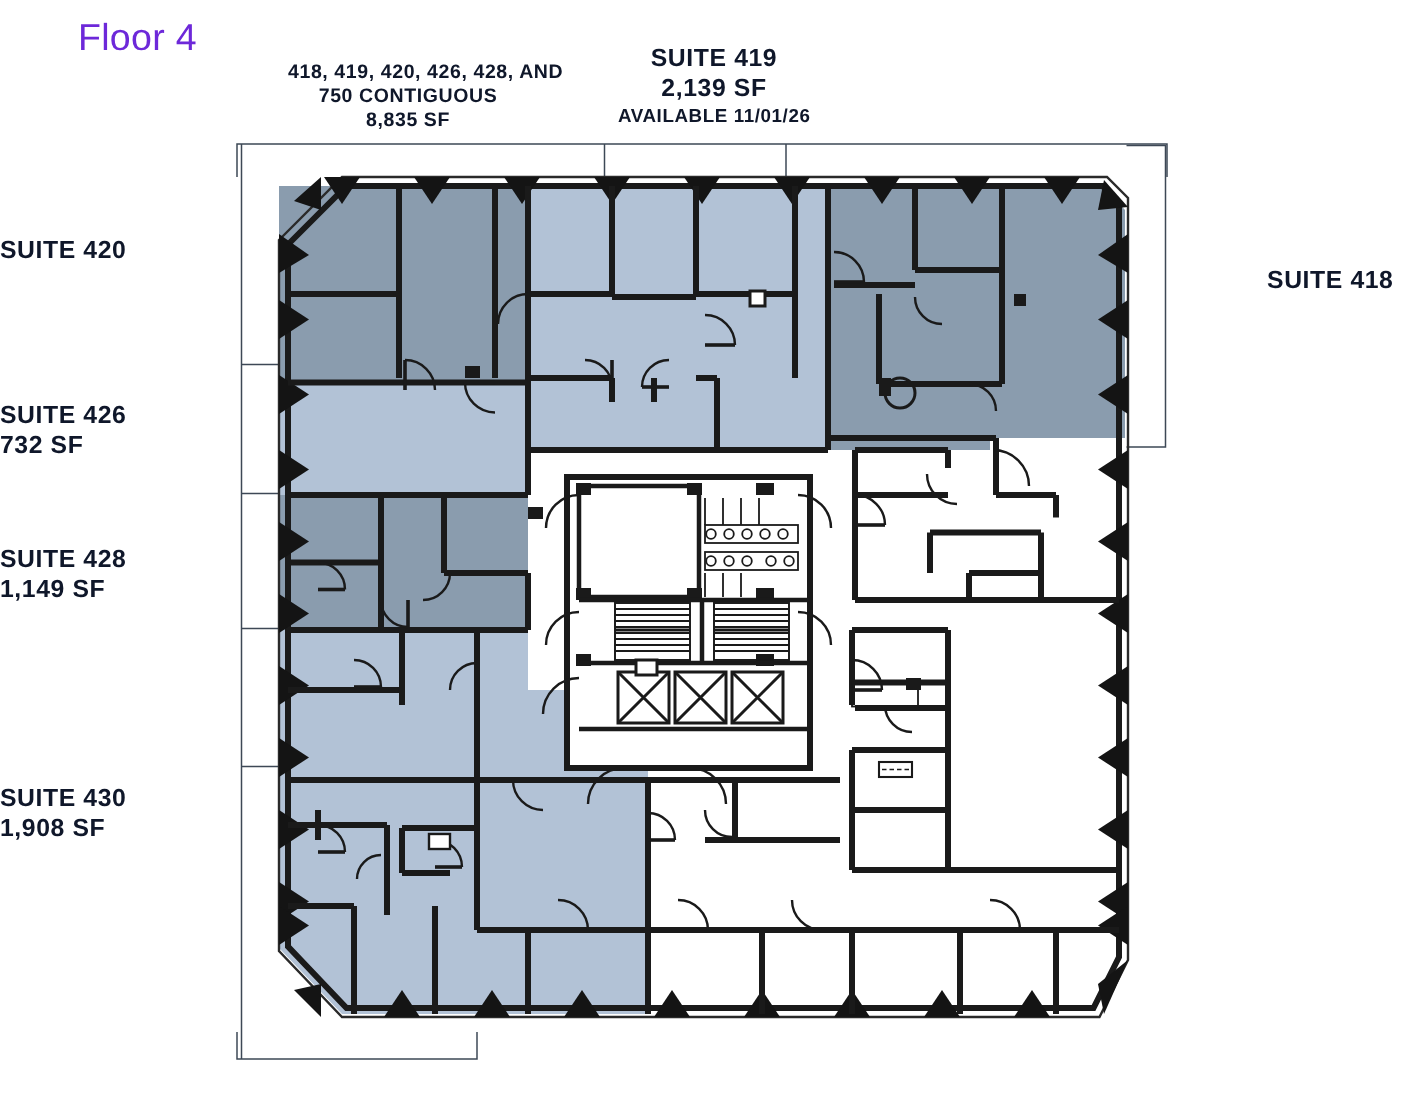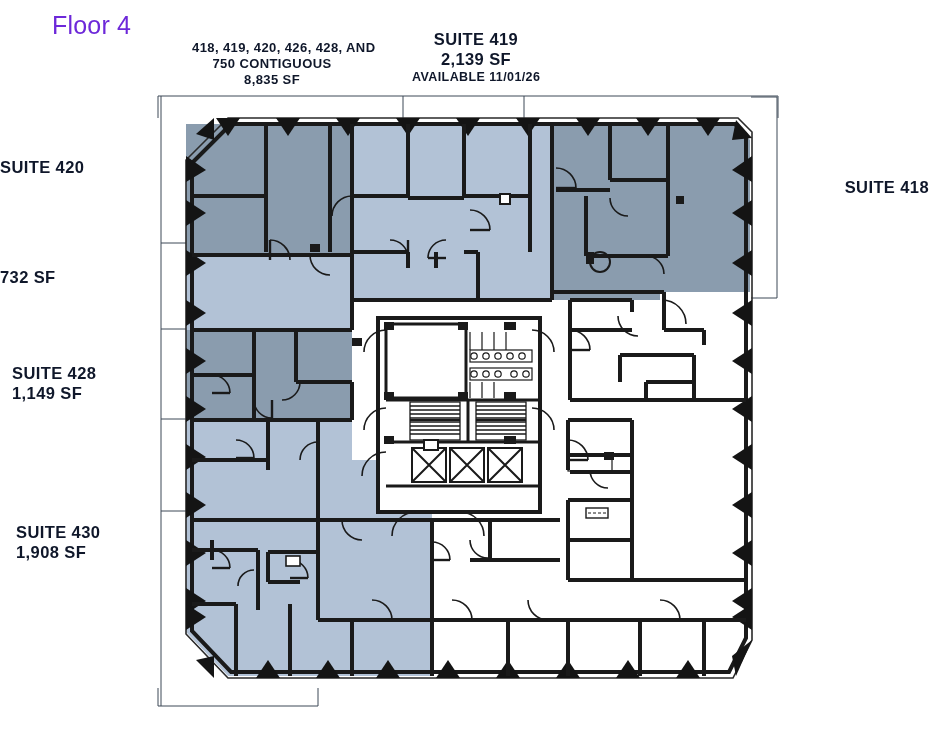--- a/index.html
+++ b/index.html
@@ -418,29 +418,30 @@
     <div class="l1">SUITE 419</div>
     <div class="l2">2,139 SF</div>
     <div class="l3">AVAILABLE 11/01/26</div>
   </div>
 
   <div class="callout right" style="left:0px; top:157px; width:150px;">
     <div class="l1">SUITE 420</div>
   </div>
 
   <div class="callout right" style="left:0px; top:267px; width:150px;">
+    <div class="l1">SUITE 426</div>
     <div class="l2">732 SF</div>
   </div>
 
-  <div class="callout right" style="left:12px; top:363px; width:150px;">
+  <div class="callout right" style="left:0px; top:363px; width:150px;">
     <div class="l1">SUITE 428</div>
     <div class="l2">1,149 SF</div>
   </div>
 
-  <div class="callout right" style="left:0px; top:522px; width:150px;padding-left:16px;">
+  <div class="callout right" style="left:0px; top:522px; width:150px;">
     <div class="l1">SUITE 430</div>
     <div class="l2">1,908 SF</div>
   </div>
 
   <div class="callout left" style="left:789px; top:177px; width:140px;">
     <div class="l1">SUITE 418</div>
   </div>
 
 </div>
 

